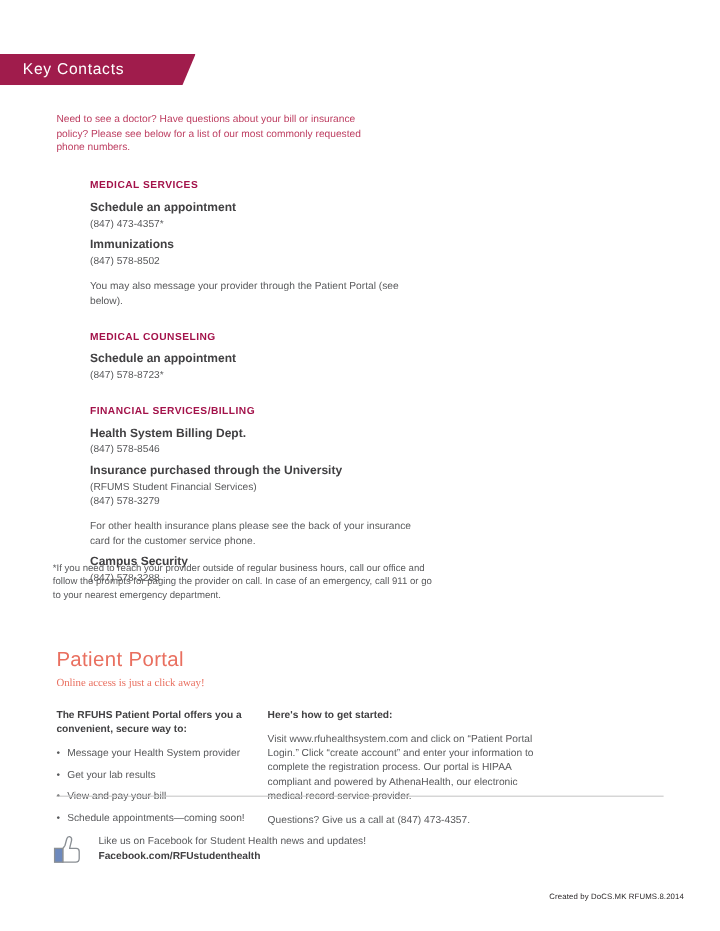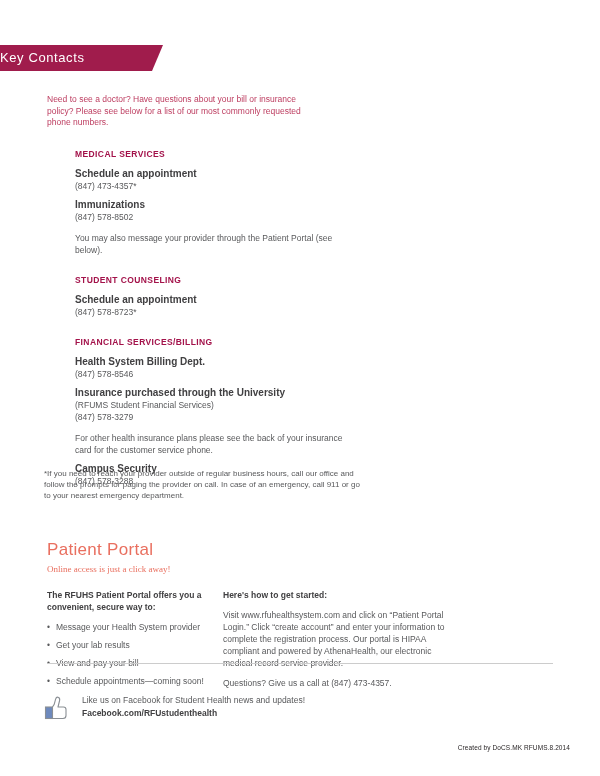--- a/index.html
+++ b/index.html
@@ -10,21 +10,21 @@
     overflow:hidden; margin:0 auto;
   }
   
   .banner {
     position:absolute; top:45px; left:0; width:163px; height:26px;
     background:#A01C4C;
     clip-path:polygon(0 0, 100% 0, calc(100% - 11px) 100%, 0 100%);
   }
   .banner span {
     display:block; color:#ffffff; font-size:13px; font-weight:300;
-    letter-spacing:0.6px; line-height:26px; 
+    letter-spacing:0.6px; line-height:26px; padding-left:19px;
   }
   
   .intro {
     position:absolute; top:94px; left:47px; width:268px;
     color:#BD3D60; font-size:8.5px; line-height:11.5px;
   }
   
   .contacts { position:absolute; top:149px; left:47px; width:272px;margin-left:28px; }
   .contacts h3 {
     color:#A3124A; font-size:8.5px; font-weight:bold; letter-spacing:0.4px;
@@ -88,21 +88,21 @@
         <div class="val">(847) 473-4357*</div>
       </div>
       <div class="entry">
         <div class="lbl">Immunizations</div>
         <div class="val">(847) 578-8502</div>
       </div>
       <p class="note">You may also message your provider through the Patient Portal (see below).</p>
     </div>
 
     <div class="sec">
-      <h3>STUDENT COUNSELING</h3>
+      <h3>MEDICAL COUNSELING</h3>
       <div class="entry">
         <div class="lbl">Schedule an appointment</div>
         <div class="val">(847) 578-8723*</div>
       </div>
     </div>
 
     <div class="sec">
       <h3>FINANCIAL SERVICES/BILLING</h3>
       <div class="entry">
         <div class="lbl">Health System Billing Dept.</div>

